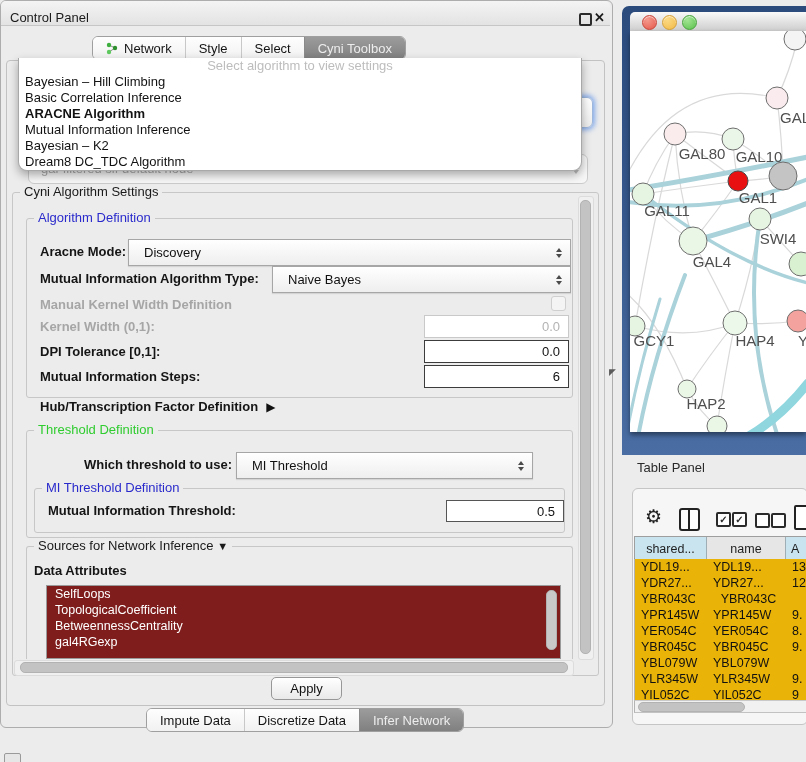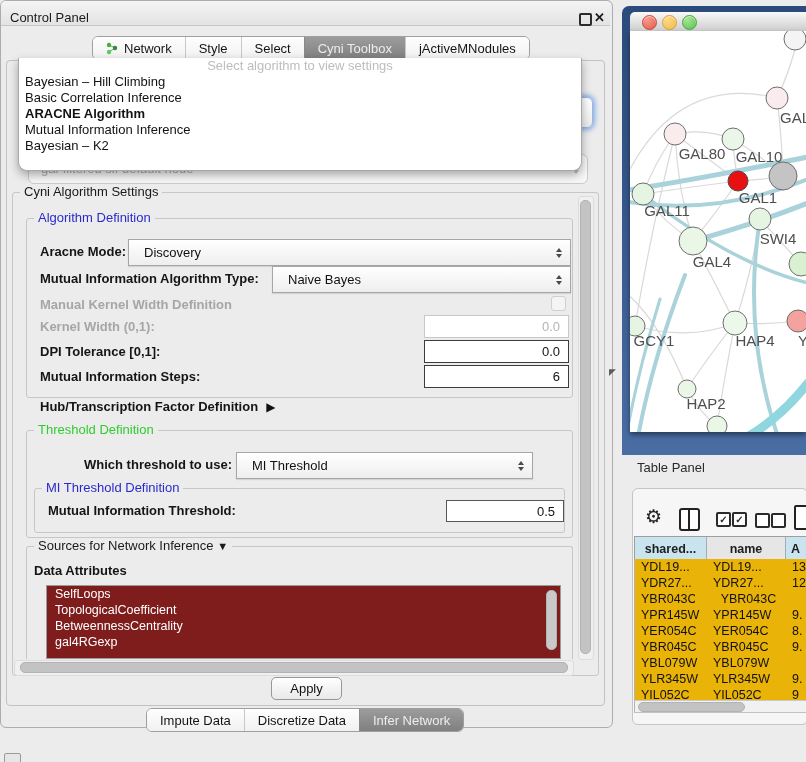--- a/index.html
+++ b/index.html
@@ -82,23 +82,20 @@
     </div>
     <div class="seg-item">
         <span>Style</span>
       </div>
     <div class="seg-item">
         <span>Select</span>
       </div>
     <div class="seg-item sel">
         <span>Cyni Toolbox</span>
       </div>
-    <div class="seg-item">
-        <span>jActiveMNodules</span>
-      </div>
   </div>
 
   <div class="abs content-box"></div>
 
   <div class="abs" style="left:28px;top:154px;width:558px;height:28px;background:#F7F7F7;border:1px solid #CBCBCB;border-radius:6px;z-index:2;">
     <span style="position:absolute;left:12px;top:6px;font-size:13px;color:#ABABAB;">gal-filtered sif default node</span>
     <span class="spinner">
         <span class="sp-up dis"></span>
         <span class="sp-dn dis"></span>
       </span>
@@ -111,20 +108,21 @@
       </span>
   </div>
 
   <div class="abs popup">
     <div class="pp-row pp-ph">Select algorithm to view settings</div>
     <div class="pp-row">Bayesian – Hill Climbing</div>
     <div class="pp-row">Basic Correlation Inference</div>
     <div class="pp-row pp-bold">ARACNE Algorithm</div>
     <div class="pp-row">Mutual Information Inference</div>
     <div class="pp-row">Bayesian – K2</div>
+    <div class="pp-row">Dream8 DC_TDC Algorithm</div>
   </div>
 
   <div class="abs tgroup" style="left:12px;top:192px;width:585px;height:482px;"></div>
   <div class="abs glabel" style="left:20px;top:185px;color:#1A1A1A;">Cyni Algorithm Settings</div>
 
   <div class="abs sb-track" style="left:578px;top:196px;width:14px;height:462px;border-radius:3px;">
     <div class="sb-thumb abs" style="left:1px;top:3px;width:9px;height:452px;"></div>
   </div>
 
   <div class="abs tgroup" style="left:26px;top:218px;width:545px;height:178px;"></div>
@@ -306,21 +304,21 @@
   <div class="abs" style="left:645px;top:505px;font-size:19px;color:#222;">⚙</div>
   <div class="abs" style="left:679px;top:508px;width:17px;height:19px;border:2px solid #222;border-radius:3px;background:#FDFDFD;">
     <div style="position:absolute;left:7px;top:0;width:2px;height:19px;background:#222;"></div>
   </div>
   <div class="abs cbx" style="left:716px;top:512px;">✓</div>
   <div class="abs cbx" style="left:732px;top:512px;">✓</div>
   <div class="abs cbx" style="left:755px;top:513px;"></div>
   <div class="abs cbx" style="left:771px;top:513px;"></div>
   <div class="abs" style="left:794px;top:505px;width:14px;height:21px;border:2px solid #222;border-radius:2px;background:#FFF;"></div>
 
-  <div class="abs" style="left:634px;top:536px;width:172px;height:23px;display:flex;border-top:1px solid #9E9E9E;border-bottom:1px solid #8E8E8E;border-left:1px solid #9E9E9E;box-sizing:border-box;font-weight:bold;">
+  <div class="abs" style="left:634px;top:536px;width:172px;height:23px;display:flex;border-top:1px solid #9E9E9E;border-bottom:1px solid #8E8E8E;border-left:1px solid #9E9E9E;box-sizing:border-box;">
     <div class="th-cell" style="width:72px;background:#C9E4EF;">shared...</div>
     <div class="th-cell" style="width:79px;background:#E6E6E6;">name</div>
     <div class="th-cell" style="flex:1;background:#C9E4EF;border-right:none;justify-content:flex-start;padding-left:5px;">A</div>
   </div>
   <div class="abs" style="left:634px;top:559px;width:172px;height:141px;background:#eab308;border-left:1px solid #B3B3B3;box-sizing:border-box;overflow:hidden;">
     <div class="trow" style="display:flex;">
         <span class="td-cell" style="width:66px;padding-left:6px;">YDL19...</span>
         <span class="td-cell" style="width:73px;padding-left:6px;">YDL19...</span>
         <span class="td-cell" style="flex:1;padding-left:6px;">13</span>
       </div>

